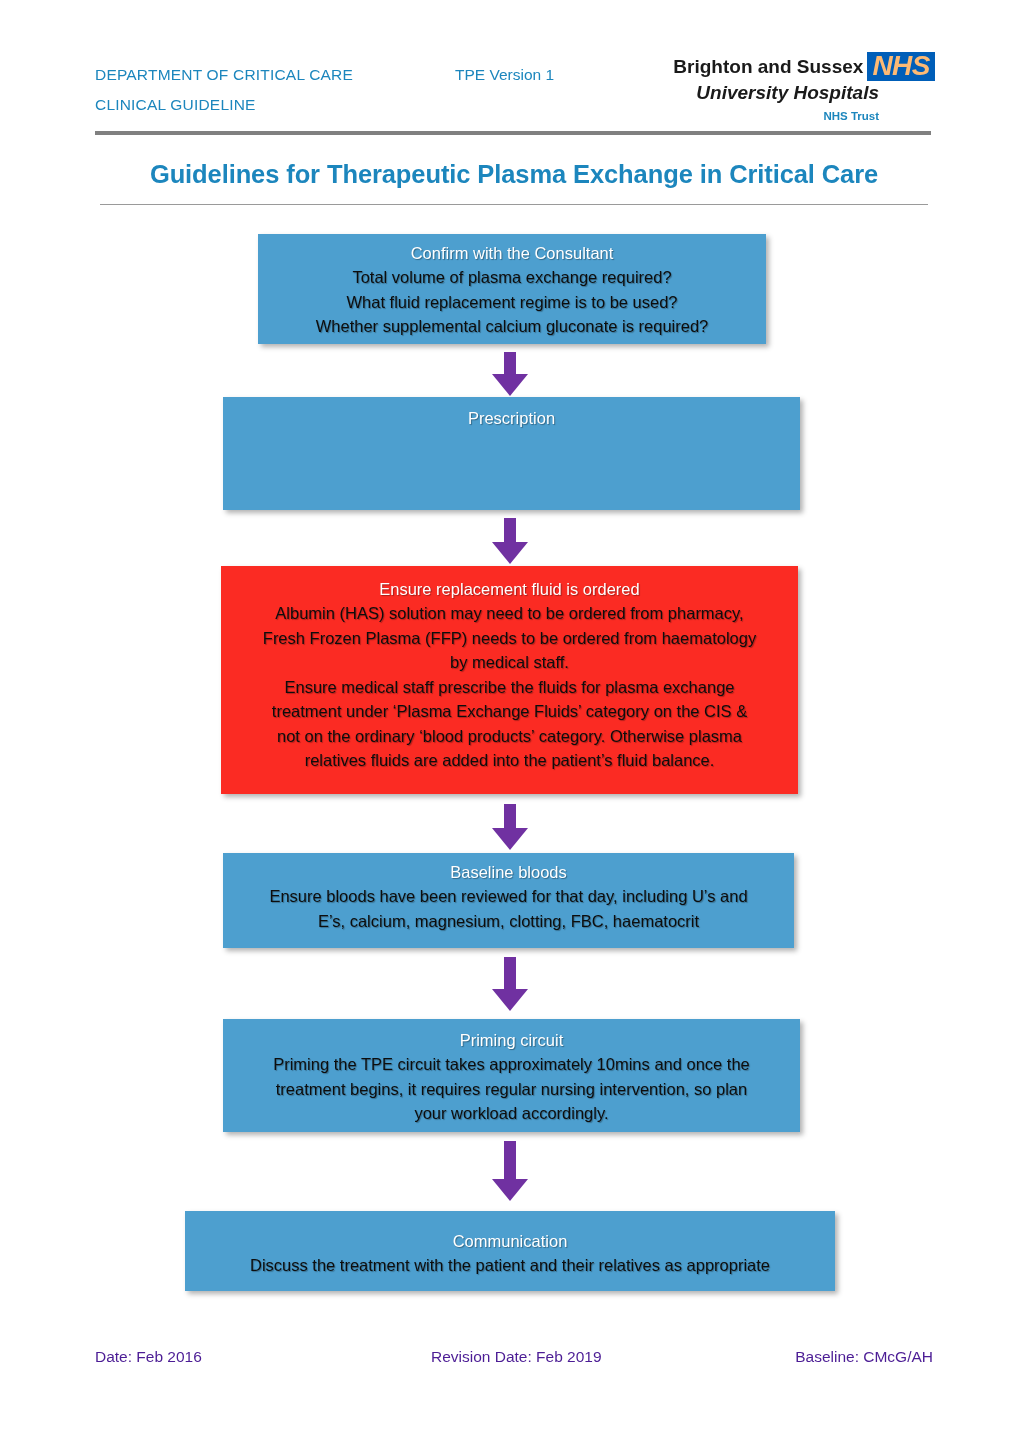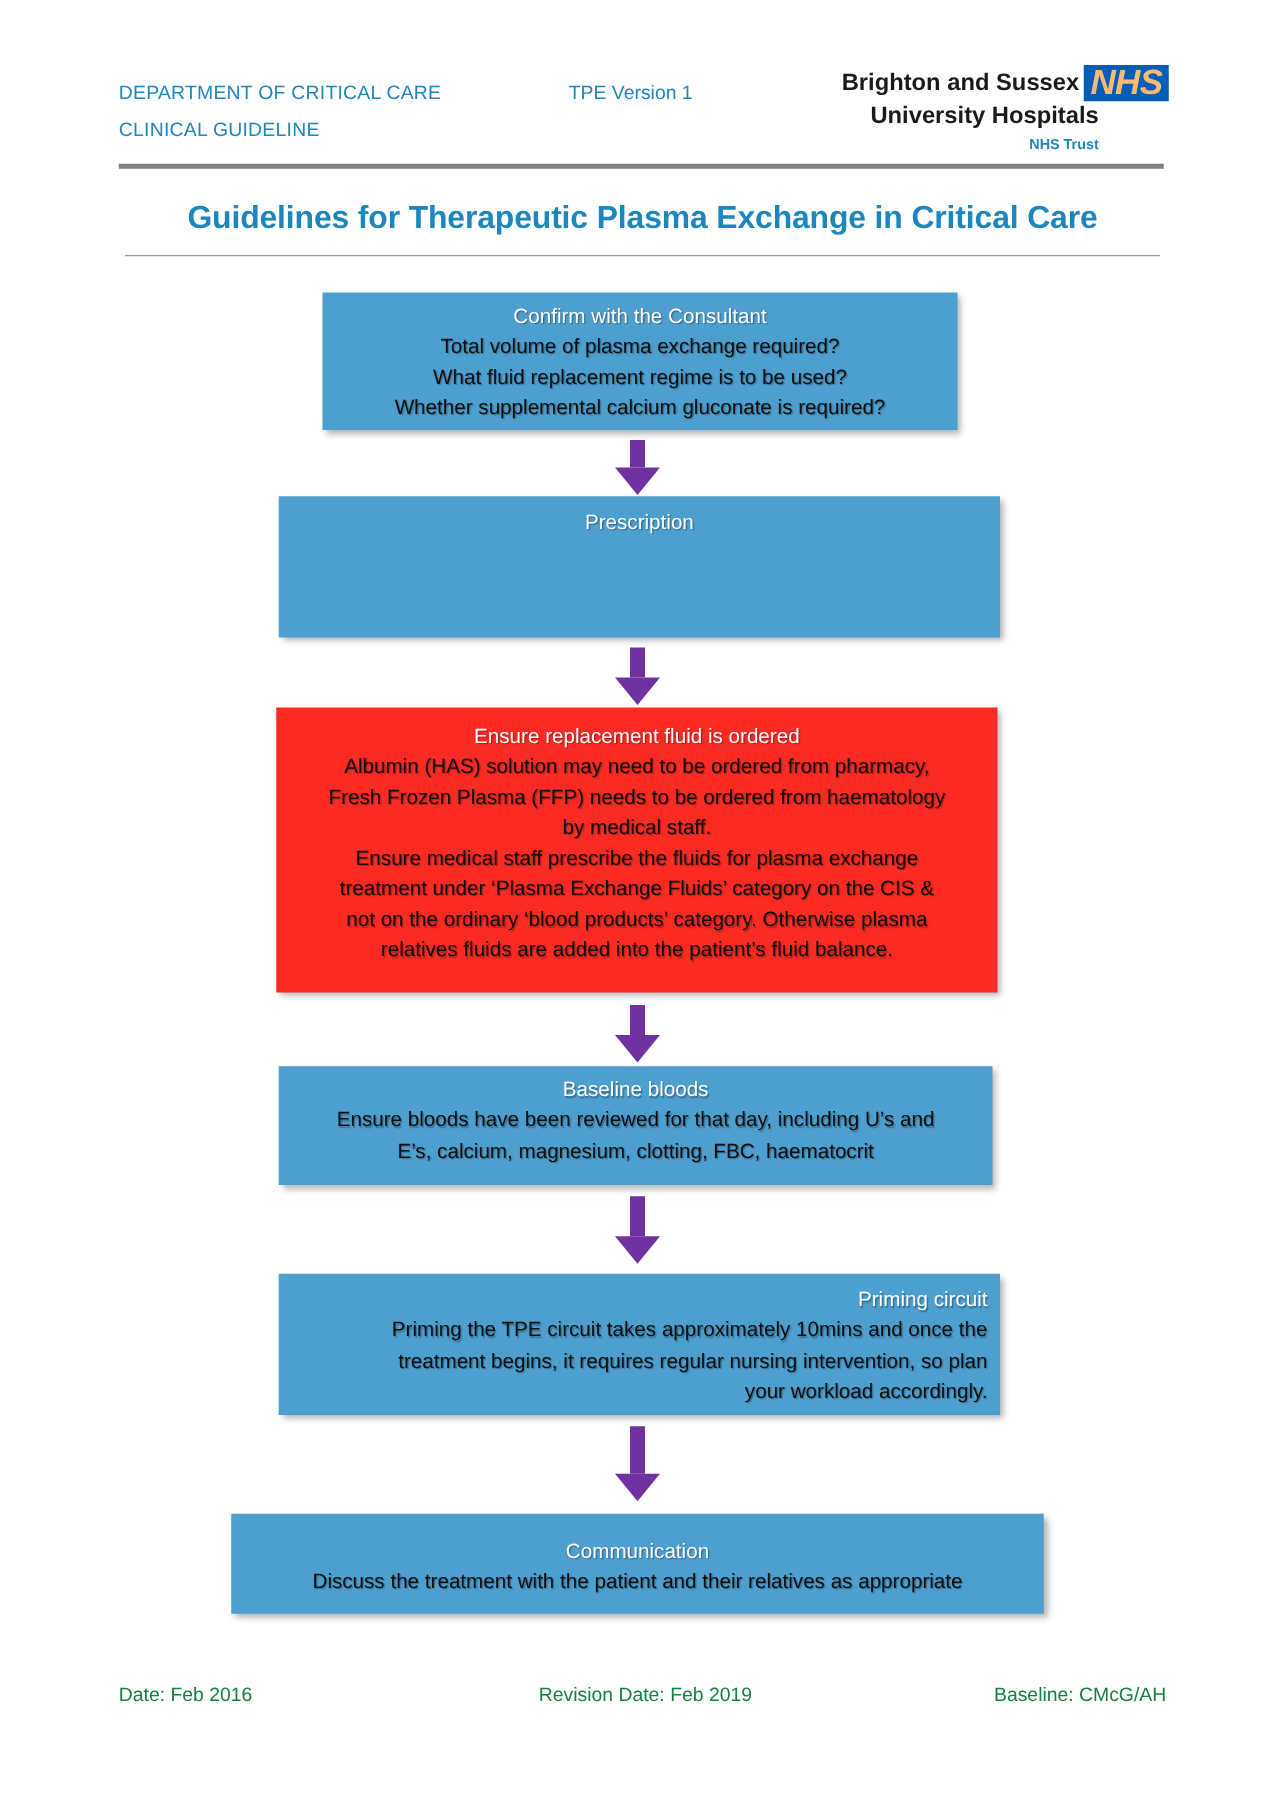--- a/index.html
+++ b/index.html
@@ -64,20 +64,21 @@
   .nhs-name-1, .nhs-name-2 {
     color: #1a1a1a;
     font-size: 19px;
     font-weight: bold;
     line-height: 23px;
     white-space: nowrap;
   }
   .nhs-name-2 {
     display: block;
     padding-right: 56px;
+    font-style: italic;
   }
   .nhs-box {
     background: #005EB8;
     color: #fdba74;
     font-weight: bold;
     font-style: italic;
     font-size: 28px;
     line-height: 24px;
     padding: 2px 5px 3px 5px;
     letter-spacing: -0.5px;
@@ -146,21 +147,21 @@
     line-height: 24.5px;
     text-shadow: 1px 1px 1px rgba(0,0,0,0.30);
   }
   .fb-body .ln { display: block; }
 
   
   #box-consult      { left: 258px; top: 234px;  width: 508px;  height: 110px; padding-top: 7px; }
   #box-prescription { left: 223px; top: 397px;  width: 577px;  height: 113px; padding-top: 9px; }
   #box-fluid        { left: 221px; top: 566px;  width: 577px;  height: 228px; padding-top: 11px; }
   #box-bloods       { left: 223px; top: 853px;  width: 571px;  height: 95px;  padding-top: 7px; }
-  #box-priming      { left: 223px; top: 1019px; width: 577px;  height: 113px; padding-top: 9px; text-align: right; }
+  #box-priming      { left: 223px; top: 1019px; width: 577px;  height: 113px; padding-top: 9px; }
   #box-communication{ left: 185px; top: 1211px; width: 650px;  height: 80px;  padding-top: 18px; }
 
   
   .arrow {
     position: absolute;
     width: 46px;
     display: flex;
     flex-direction: column;
     align-items: center;
   }
@@ -186,21 +187,21 @@
   #arrow-5 { left: 487px; top: 1141px; }
   #arrow-5 .stem { height: 38px; }
 
   
   .footer {
     position: absolute;
     left: 95px;
     top: 1348px;
     width: 838px;
     height: 24px;
-    color: #15803d;
+    color: #4c1d95;
     font-size: 15.5px;
   }
   .footer .f-left   { position: absolute; left: 0px; }
   .footer .f-center { position: absolute; left: 320px; margin-left: 16px; }
   .footer .f-right  { position: absolute; right: 0px; }
 </style>
 </head>
 <body>
 
 <div class="page">

